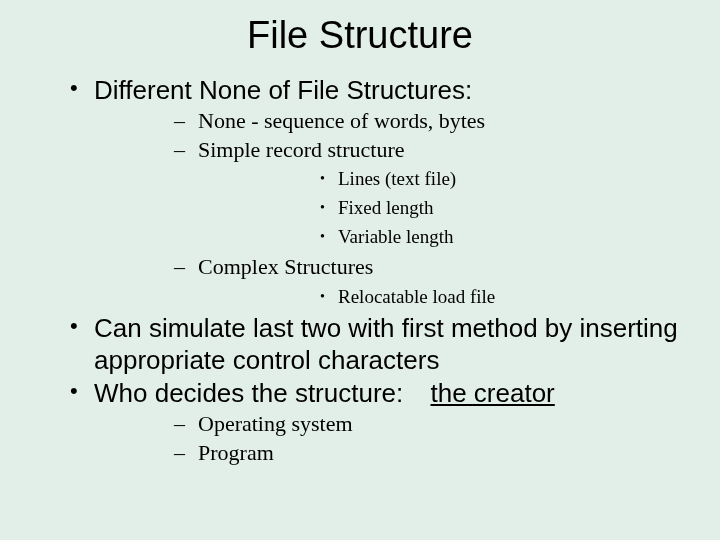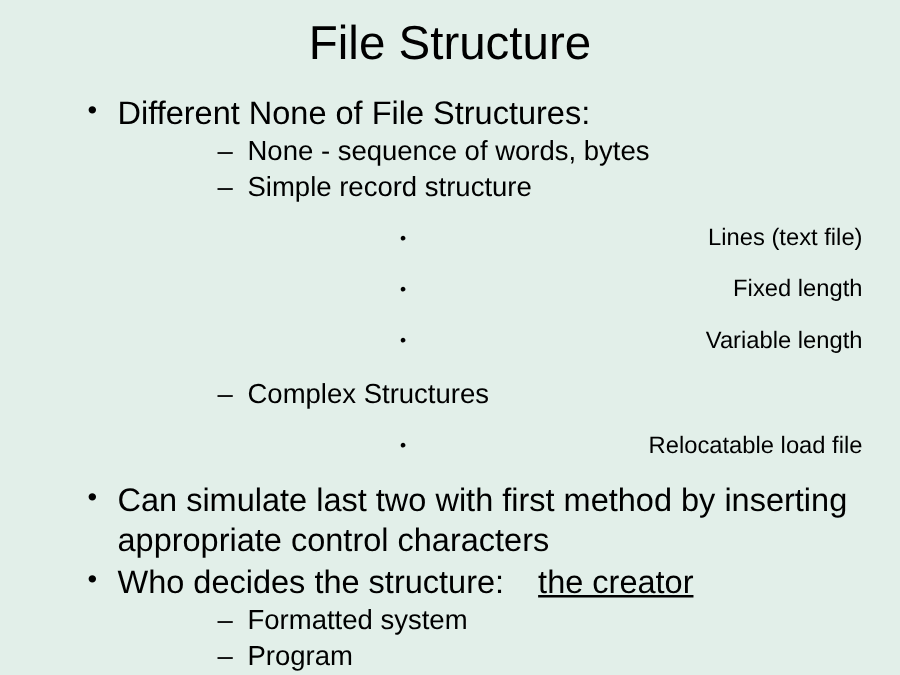--- a/index.html
+++ b/index.html
@@ -42,36 +42,36 @@
     font-size: 22px;
   }
 
   
   .l2 > li {
     font-size: 22px;
     line-height: 1.25;
     padding-left: 104px;
     position: relative;
     margin: 1px 0;
+    font-family: Liberation Serif, serif;
   }
   .l2 > li::before {
     content: "–";
     position: absolute;
     left: 80px;
     top: 0;
   }
 
   
   .l3 > li {
     font-size: 19px;
     line-height: 1.3;
     padding-left: 140px;
     position: relative;
-    margin: 16px 0;
-    text-align: right;
+    margin: 4px 0;
   }
   .l3 > li::before {
     content: "•";
     position: absolute;
     left: 122px;
     top: 0;
     font-size: 14px;
     line-height: 1.7;
   }
 
@@ -101,18 +101,18 @@
           <ul class="l3">
             <li>Relocatable load file</li>
           </ul>
         </li>
       </ul>
     </li>
     <li>Can simulate last two with first method by inserting appropriate control characters</li>
     <li>
       <span>Who decides the structure: </span><span class="underline">the creator</span>
       <ul class="l2">
-        <li>Formatted system</li>
+        <li>Operating system</li>
         <li>Program</li>
       </ul>
     </li>
   </ul>
 </div>
 
 </body></html>

